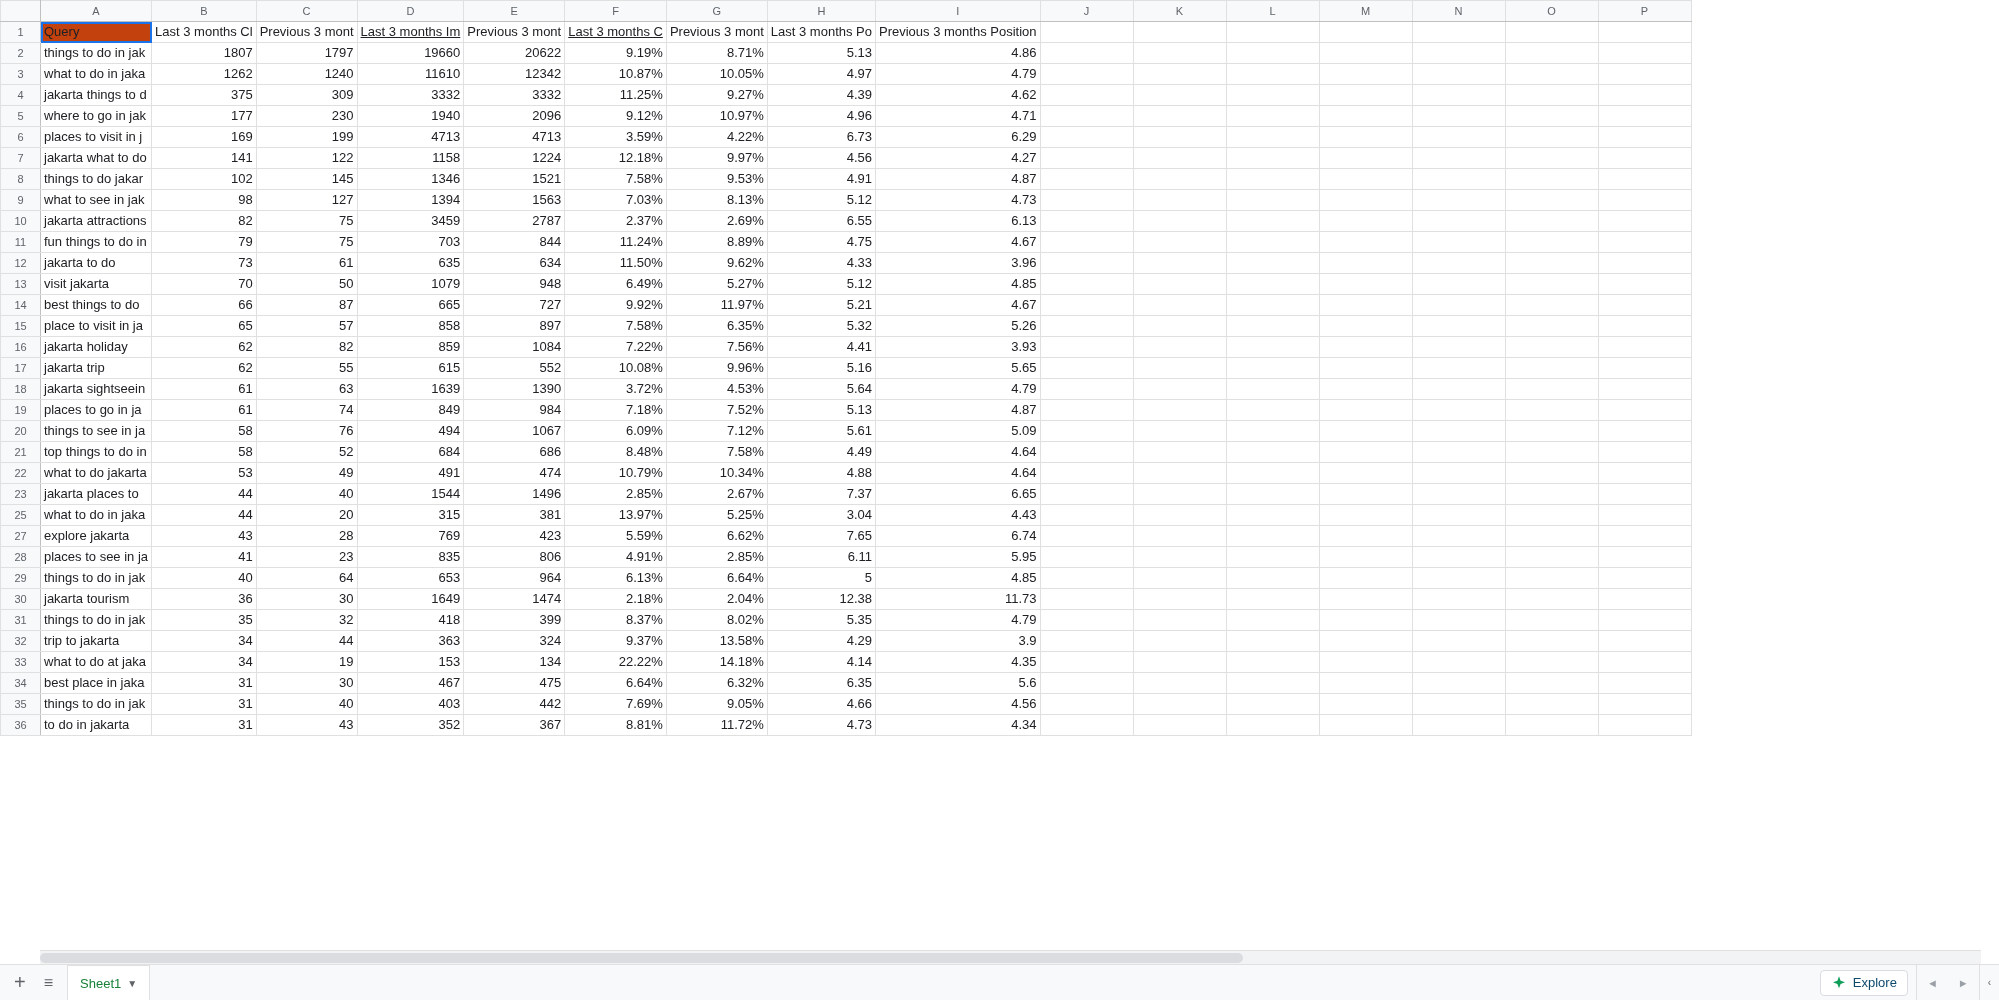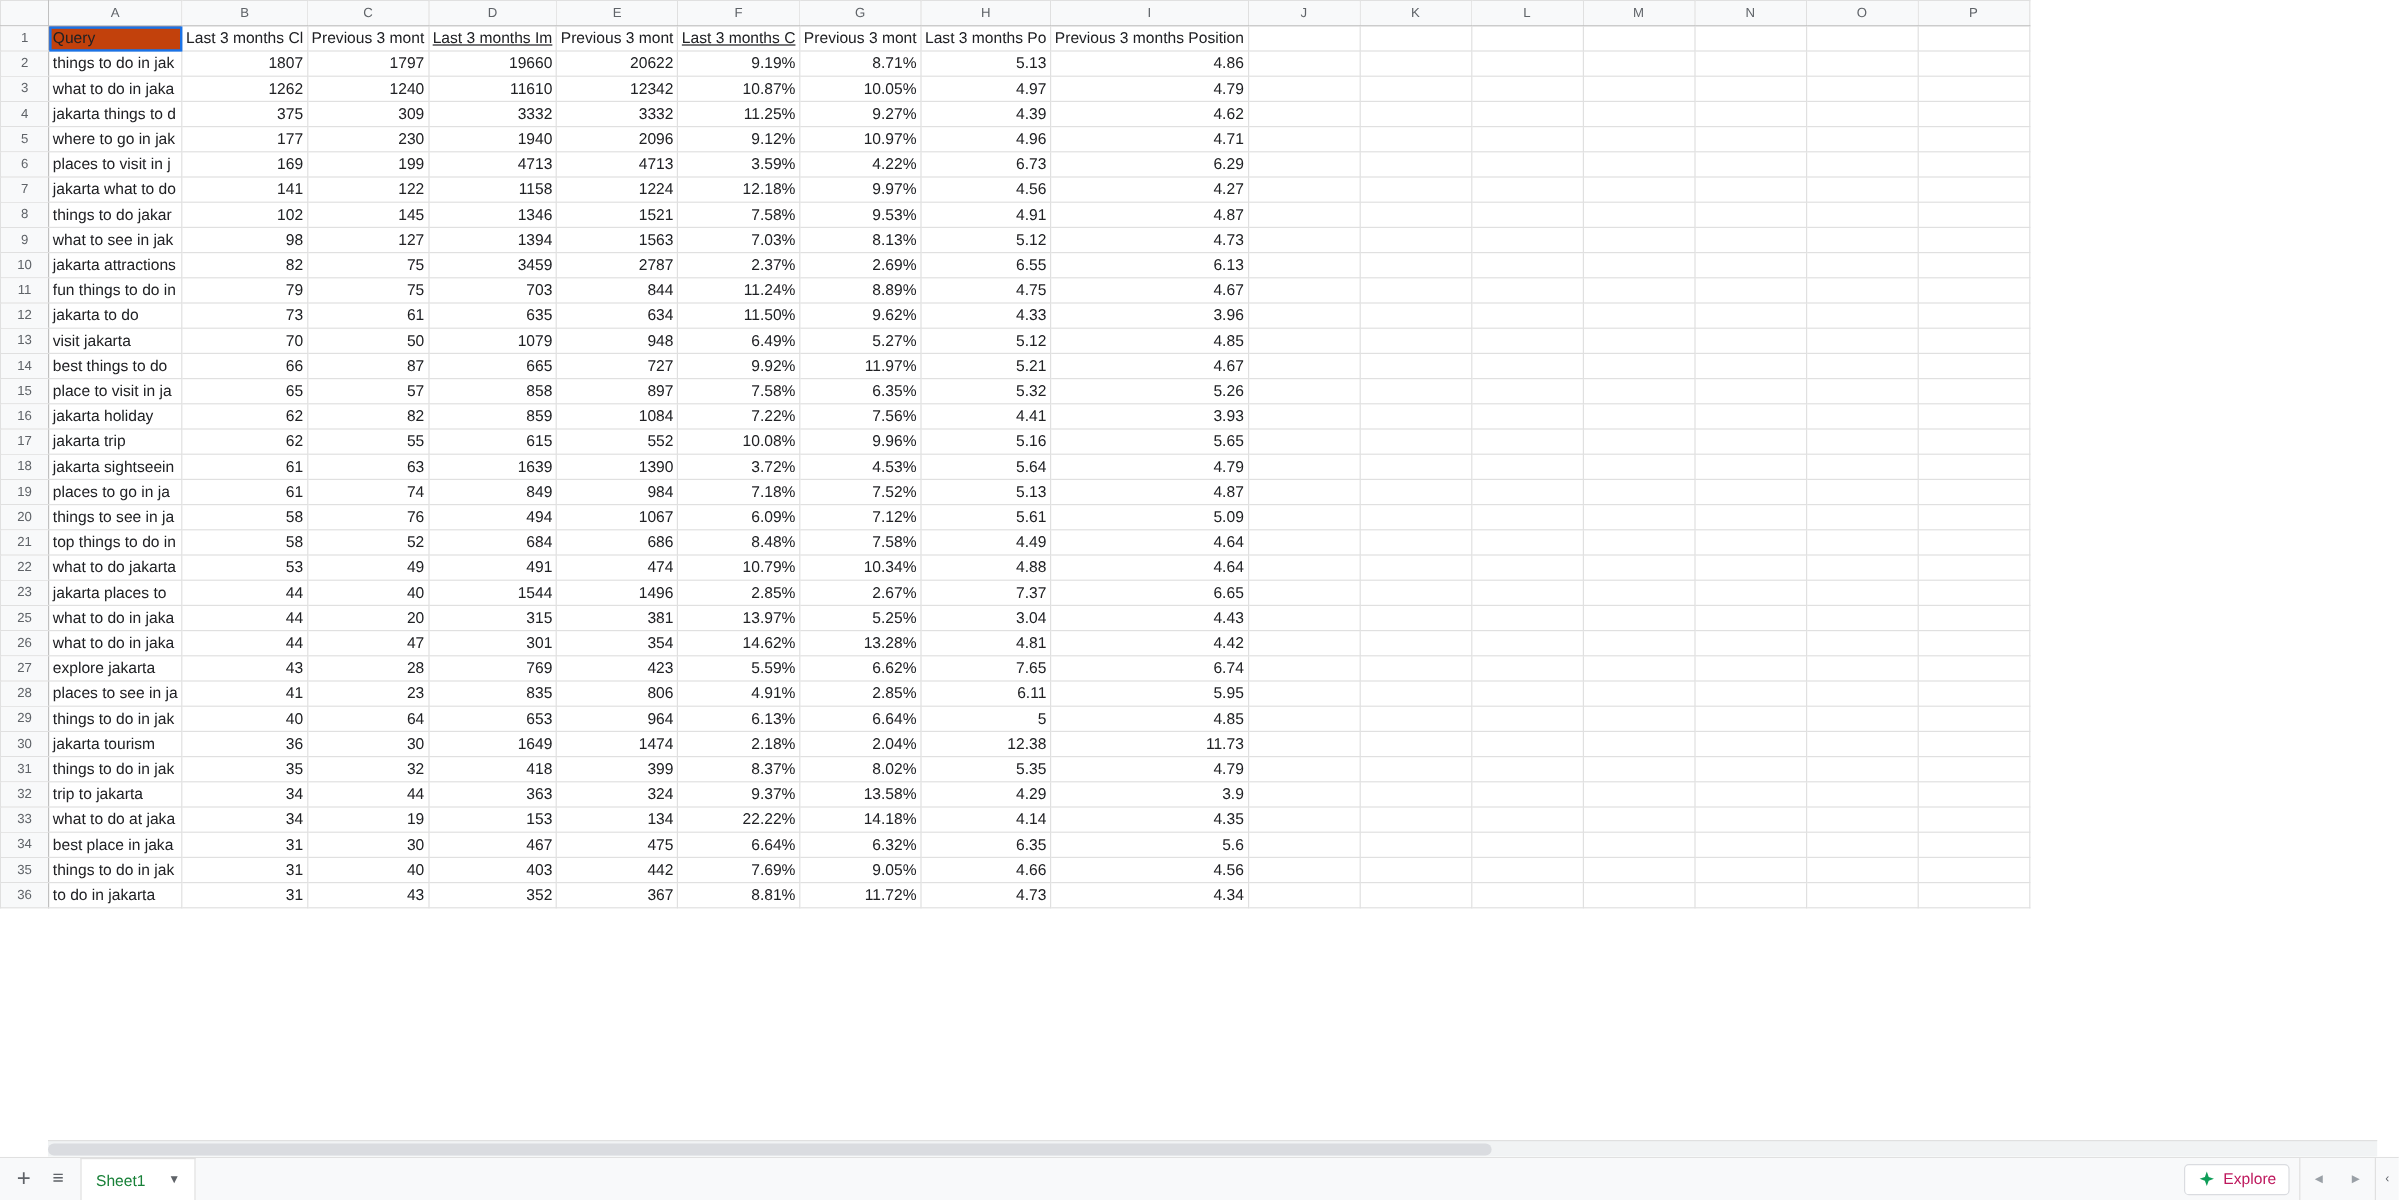--- a/index.html
+++ b/index.html
@@ -12,24 +12,24 @@
   .row-hdr { background: #f8f9fa; text-align: center; color: #5f6368; font-size: 11px; position: sticky; left: 0; z-index: 1; width: 40px; min-width: 40px; border-right: 1px solid #c0c0c0; }
   .corner { position: sticky; left: 0; top: 0; z-index: 3; background: #f8f9fa; width: 40px; min-width: 40px; border-right: 1px solid #c0c0c0; border-bottom: 1px solid #c0c0c0; }
   td.num { text-align: right; }
   td.selected { outline: 2px solid #1a73e8; outline-offset: -2px; background: #c2410c; }
   .col-A { width: 97px; }
   .col-std { width: 93px; }
   .footer { height: 36px; border-top: 1px solid #e0e0e0; display: flex; align-items: center; background: #f8f9fa; font-size: 13px; color: #5f6368; }
   .footer .left { display:flex; align-items:center; gap: 18px; padding: 0 14px; }
   .footer .add-icon { font-size: 20px; color:#5f6368; cursor:pointer; }
   .footer .menu-icon { font-size: 16px; cursor:pointer; }
-  .tab { display:flex; align-items:center; gap:19px; padding: 0 12px; height: 100%; background:#fff; border-top: 1px solid #e0e0e0; border-right:1px solid #e0e0e0; border-left:1px solid #e0e0e0; color:#188038; font-weight:500; cursor:pointer;}
+  .tab { display:flex; align-items:center; gap:6px; padding: 0 12px; height: 100%; background:#fff; border-top: 1px solid #e0e0e0; border-right:1px solid #e0e0e0; border-left:1px solid #e0e0e0; color:#188038; font-weight:500; cursor:pointer;}
   .tab .tab-caret { font-size: 10px; color:#5f6368;}
   .footer .spacer { flex:1; }
-  .explore { display:flex; align-items:center; gap:6px; padding: 4px 10px; margin-right: 8px; background:#fff; border:1px solid #dadce0; border-radius: 4px; cursor:pointer; color:#be185d; font-size:13px;}
+  .explore { display:flex; align-items:center; gap:6px; padding: 4px 10px; margin-right: 8px; background:#fff; border:1px solid #dadce0; border-radius: 4px; cursor:pointer; color:#0c4a6e; font-size:13px;}
   .explore-star { width:16px; height:16px; display:inline-flex; align-items:center; justify-content:center; }
   .chevrons { display:flex; flex-direction:column; justify-content:center; padding: 0 8px; border-left:1px solid #e0e0e0; height:100%; color:#5f6368; font-size:10px; cursor:pointer;}
   .hscroll-nav { display:flex; align-items:center; gap:20px; padding:0 10px; border-left:1px solid #e0e0e0; height:100%; color:#9aa0a6; font-size:11px;}
   .scrolltrack { position:absolute; bottom:0; left:40px; right:18px; height:14px; background:#f1f3f4; border-top:1px solid #e0e0e0; }
   .scrollthumb { position:absolute; left:0; top:2px; height:10px; width:62%; background:#dadce0; border-radius:5px; }
 </style>
 </head>
 <body>
 
 <div class="app">
@@ -498,39 +498,20 @@
             <th class="row-hdr">25</th>
             <td class="col-A">what to do in jaka</td>
             <td class="num col-std">44</td>
             <td class="num col-std">20</td>
             <td class="num col-std">315</td>
             <td class="num col-std">381</td>
             <td class="num col-std">13.97%</td>
             <td class="num col-std">5.25%</td>
             <td class="num col-std">3.04</td>
             <td class="num col-std">4.43</td>
-            <td class="col-std"></td>
-            <td class="col-std"></td>
-            <td class="col-std"></td>
-            <td class="col-std"></td>
-            <td class="col-std"></td>
-            <td class="col-std"></td>
-            <td class="col-std"></td>
-          </tr>
-          <tr>
-            <th class="row-hdr">26</th>
-            <td class="col-A">what to do in jaka</td>
-            <td class="num col-std">44</td>
-            <td class="num col-std">47</td>
-            <td class="num col-std">301</td>
-            <td class="num col-std">354</td>
-            <td class="num col-std">14.62%</td>
-            <td class="num col-std">13.28%</td>
-            <td class="num col-std">4.81</td>
-            <td class="num col-std">4.42</td>
             <td class="col-std"></td>
             <td class="col-std"></td>
             <td class="col-std"></td>
             <td class="col-std"></td>
             <td class="col-std"></td>
             <td class="col-std"></td>
             <td class="col-std"></td>
           </tr>
           <tr>
             <th class="row-hdr">27</th>

